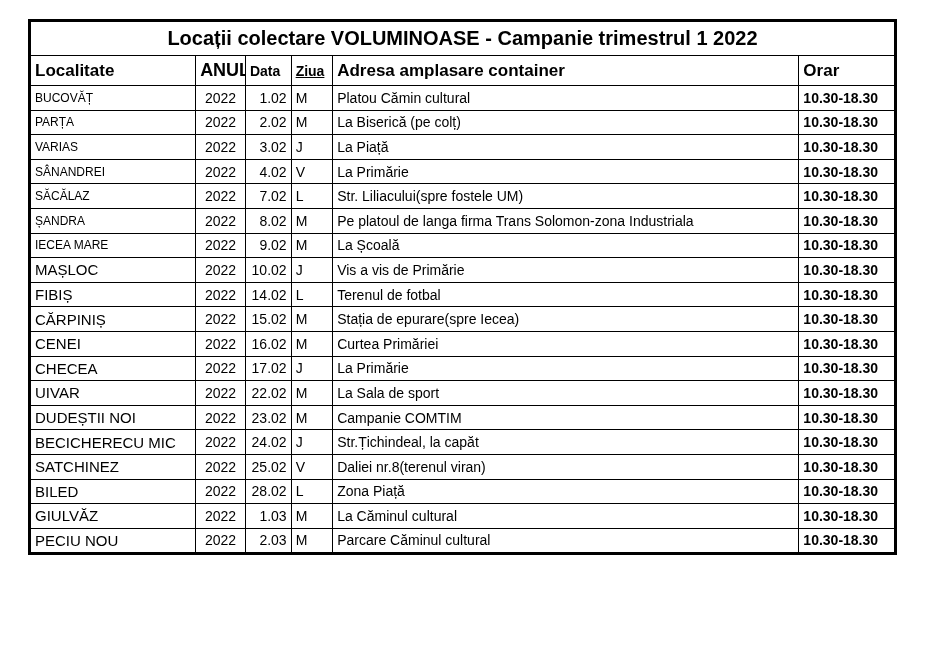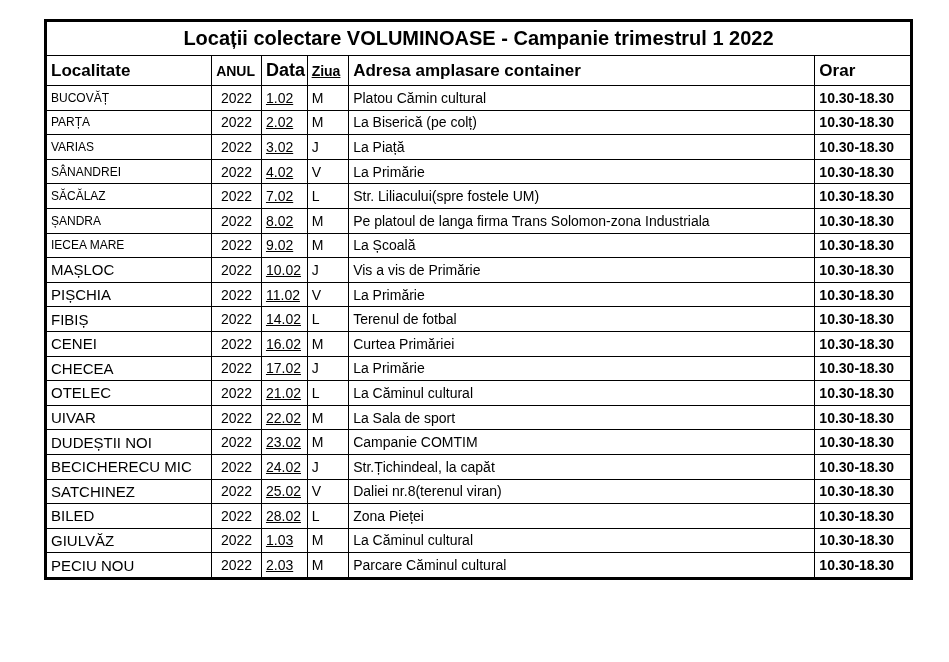--- a/index.html
+++ b/index.html
@@ -6,21 +6,21 @@
     margin: 0;
     padding: 0;
     background: #ffffff;
     width: 949px;
     height: 662px;
     font-family: "Liberation Sans", sans-serif;
     color: #000;
     overflow: hidden;
   }
   .page {
-    padding: 19px 0 0 44px;
+    padding: 19px 0 0 28px;
   }
   table.collect {
     border-collapse: collapse;
     table-layout: fixed;
     width: 869px;
     border: 3px solid #000;
   }
   table.collect th, table.collect td {
     border: 1.5px solid #000;
     padding: 0 4px;
@@ -35,33 +35,33 @@
     font-weight: bold;
     text-align: center;
     letter-spacing: 0;
   }
   tr.header-row th {
     height: 29px;
     font-weight: bold;
     text-align: left;
   }
   th.h-localitate { font-size: 17px; margin-top: 22px; }
-  th.h-anul  { font-size: 14px; text-align: center; }
-  th.h-data  { font-size: 18px; }
+  th.h-anul  { font-size: 18px; text-align: center; }
+  th.h-data  { font-size: 14px; }
   th.h-ziua  { font-size: 14px; text-decoration: underline; }
   th.h-adresa { font-size: 17px; margin-top: 24px; }
   th.h-orar  { font-size: 17px; text-align: center; }
   tbody td {
     height: 23.6px;
     font-size: 14px;
   }
   td.c-localitate { font-size: 15px; }
   td.c-localitate.loc-small { font-size: 12px; }
   td.c-anul { text-align: center; }
-  td.c-data { padding-right: 6px; text-decoration: underline; }
+  td.c-data { text-align: right; padding-right: 6px; }
   td.c-ziua { text-align: left; }
   td.c-adresa { text-align: left; }
   td.c-orar { text-align: left; padding-left: 3px; font-weight: bold; }
 </style>
 </head>
 <body>
 
 <div class="page">
   <table class="collect">
     <colgroup>
@@ -144,57 +144,49 @@
         </tr>
         <tr>
           <td class="c-localitate">MAȘLOC</td>
           <td class="c-anul">2022</td>
           <td class="c-data">10.02</td>
           <td class="c-ziua">J</td>
           <td class="c-adresa">Vis a vis de Primărie</td>
           <td class="c-orar">10.30-18.30</td>
         </tr>
         <tr>
-          <td class="c-localitate">PIȘCHIA</td>
-          <td class="c-anul">2022</td>
-          <td class="c-data">11.02</td>
-          <td class="c-ziua">V</td>
-          <td class="c-adresa">La Primărie</td>
-          <td class="c-orar">10.30-18.30</td>
-        </tr>
-        <tr>
           <td class="c-localitate">FIBIȘ</td>
           <td class="c-anul">2022</td>
           <td class="c-data">14.02</td>
           <td class="c-ziua">L</td>
           <td class="c-adresa">Terenul de fotbal</td>
           <td class="c-orar">10.30-18.30</td>
         </tr>
         <tr>
+          <td class="c-localitate">CĂRPINIȘ</td>
+          <td class="c-anul">2022</td>
+          <td class="c-data">15.02</td>
+          <td class="c-ziua">M</td>
+          <td class="c-adresa">Stația de epurare(spre Iecea)</td>
+          <td class="c-orar">10.30-18.30</td>
+        </tr>
+        <tr>
           <td class="c-localitate">CENEI</td>
           <td class="c-anul">2022</td>
           <td class="c-data">16.02</td>
           <td class="c-ziua">M</td>
           <td class="c-adresa">Curtea Primăriei</td>
           <td class="c-orar">10.30-18.30</td>
         </tr>
         <tr>
           <td class="c-localitate">CHECEA</td>
           <td class="c-anul">2022</td>
           <td class="c-data">17.02</td>
           <td class="c-ziua">J</td>
           <td class="c-adresa">La Primărie</td>
-          <td class="c-orar">10.30-18.30</td>
-        </tr>
-        <tr>
-          <td class="c-localitate">OTELEC</td>
-          <td class="c-anul">2022</td>
-          <td class="c-data">21.02</td>
-          <td class="c-ziua">L</td>
-          <td class="c-adresa">La Căminul cultural</td>
           <td class="c-orar">10.30-18.30</td>
         </tr>
         <tr>
           <td class="c-localitate">UIVAR</td>
           <td class="c-anul">2022</td>
           <td class="c-data">22.02</td>
           <td class="c-ziua">M</td>
           <td class="c-adresa">La Sala de sport</td>
           <td class="c-orar">10.30-18.30</td>
         </tr>
@@ -220,21 +212,21 @@
           <td class="c-data">25.02</td>
           <td class="c-ziua">V</td>
           <td class="c-adresa">Daliei nr.8(terenul viran)</td>
           <td class="c-orar">10.30-18.30</td>
         </tr>
         <tr>
           <td class="c-localitate">BILED</td>
           <td class="c-anul">2022</td>
           <td class="c-data">28.02</td>
           <td class="c-ziua">L</td>
-          <td class="c-adresa">Zona Pieței</td>
+          <td class="c-adresa">Zona Piață</td>
           <td class="c-orar">10.30-18.30</td>
         </tr>
         <tr>
           <td class="c-localitate">GIULVĂZ</td>
           <td class="c-anul">2022</td>
           <td class="c-data">1.03</td>
           <td class="c-ziua">M</td>
           <td class="c-adresa">La Căminul cultural</td>
           <td class="c-orar">10.30-18.30</td>
         </tr>

